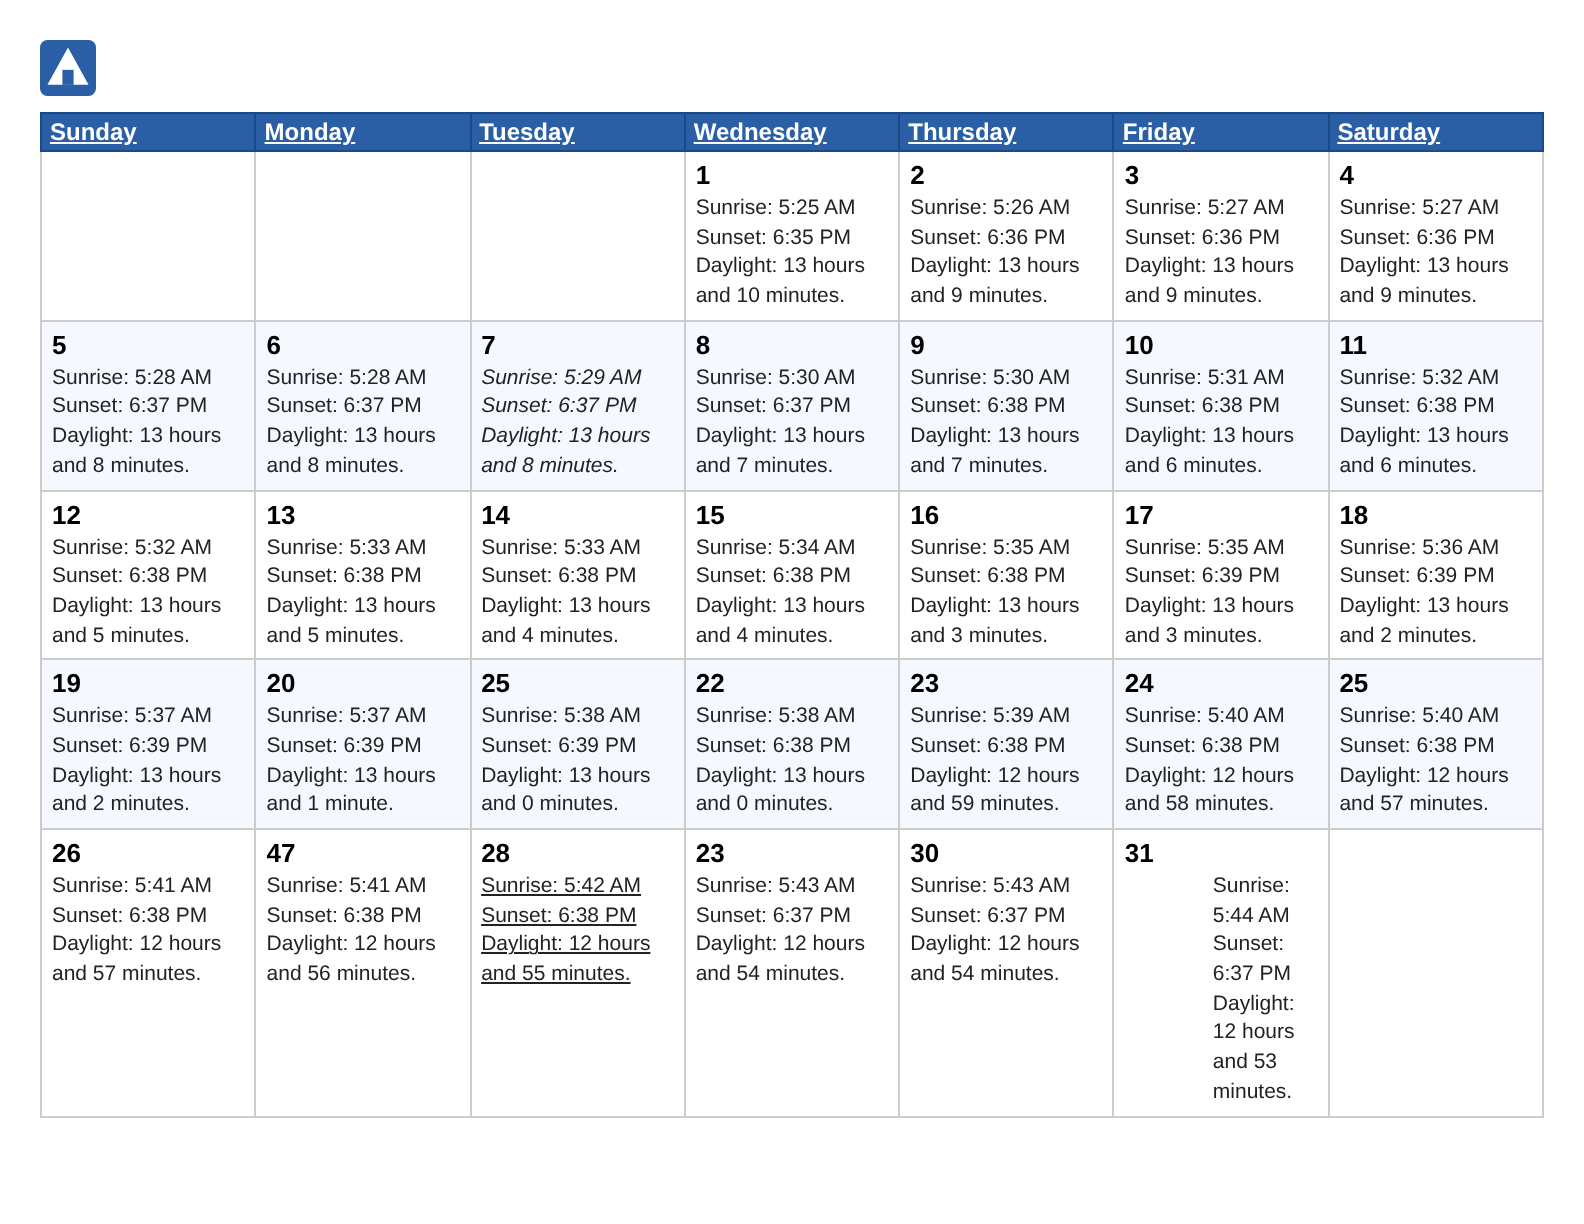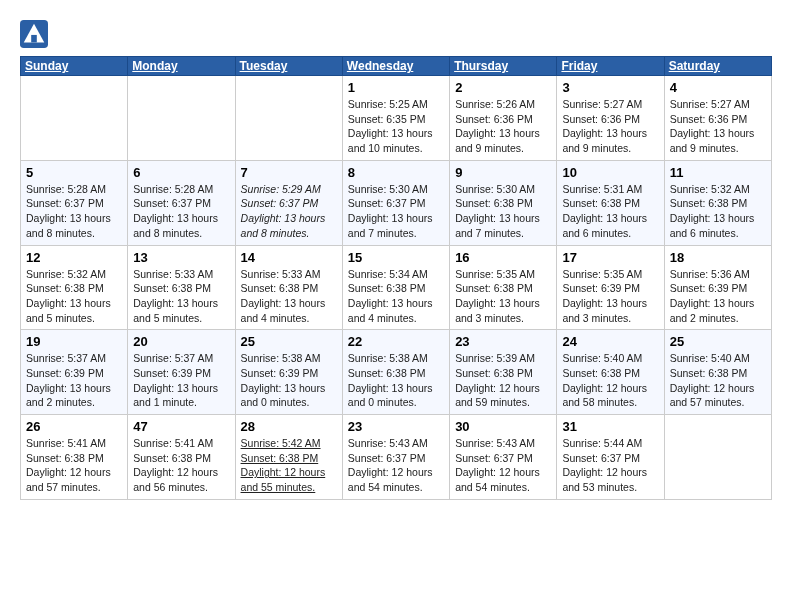--- a/index.html
+++ b/index.html
@@ -318,21 +318,21 @@
 Daylight: 12 hours and 54 minutes.</div>
           </td>
           <td>
             <div class="day-num">30</div>
             <div class="day-info" style="white-space: pre-line;">Sunrise: 5:43 AM
 Sunset: 6:37 PM
 Daylight: 12 hours and 54 minutes.</div>
           </td>
           <td>
             <div class="day-num">31</div>
-            <div class="day-info" style="white-space: pre-line;">Sunrise: 5:44 AM
+            <div class="day-info" style="white-space: pre-line; margin-left: 44px;">Sunrise: 5:44 AM
 Sunset: 6:37 PM
 Daylight: 12 hours and 53 minutes.</div>
           </td>
           <td class="empty-cell"></td>
         </tr>
       </tbody>
   </table>
 </div>
 
 </body></html>

